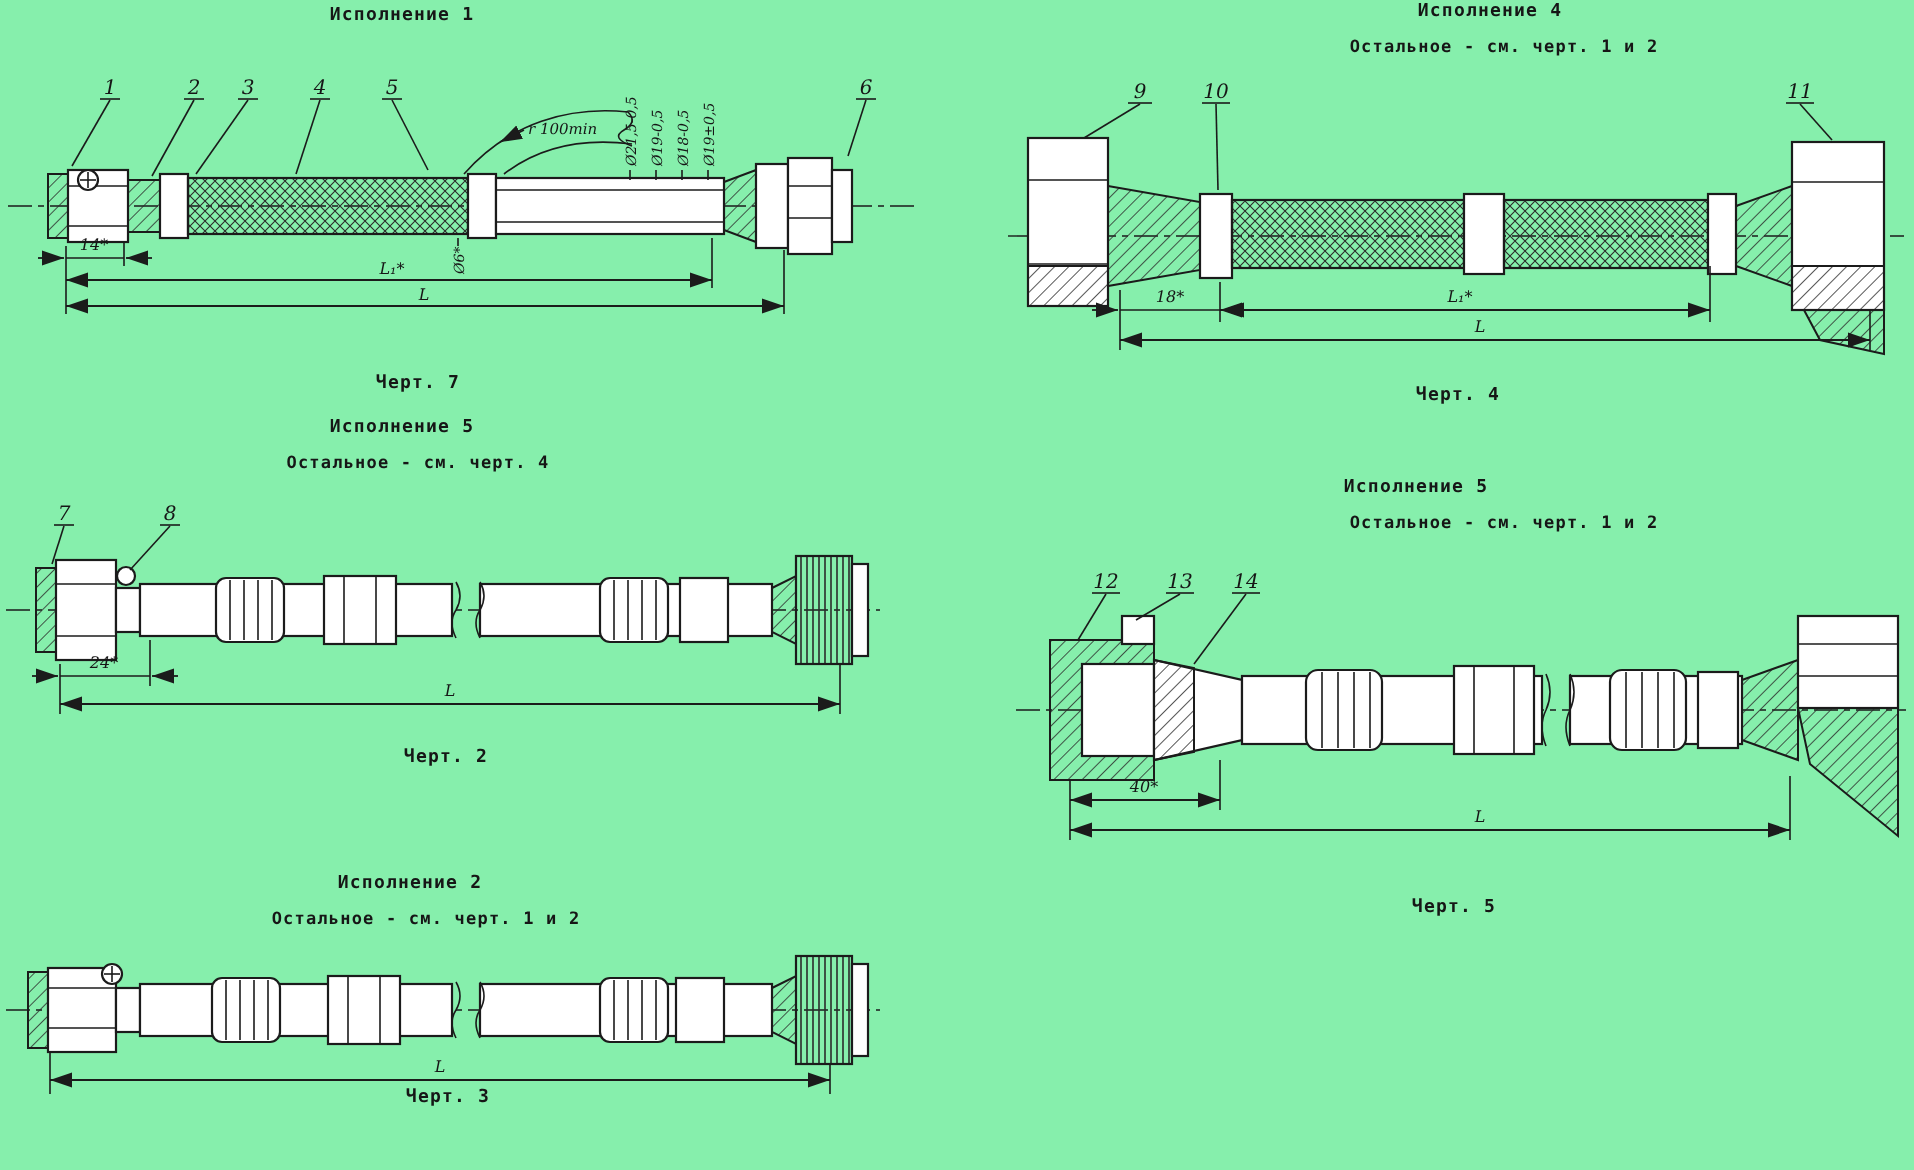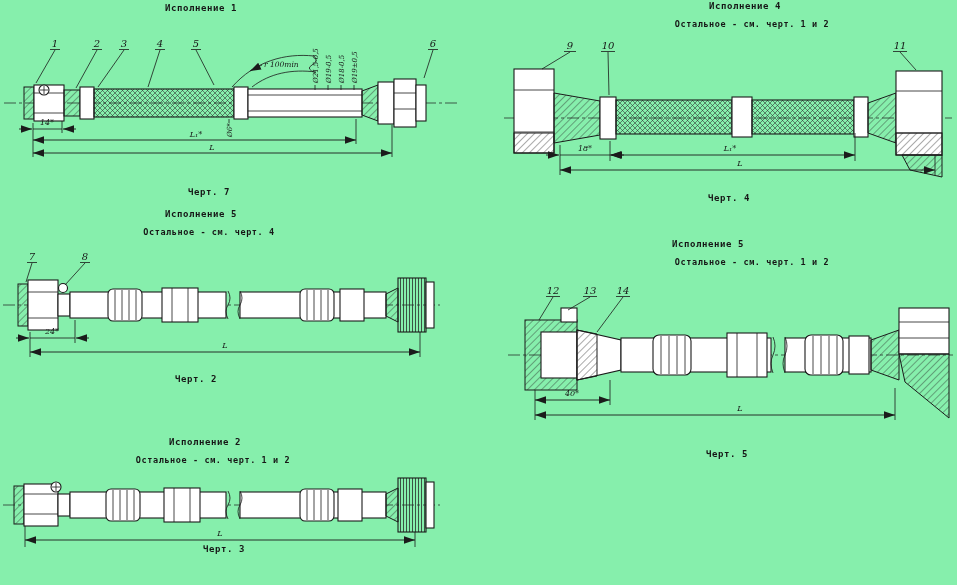--- a/index.html
+++ b/index.html
@@ -273,21 +273,21 @@
         <line class="dim" x1="16" y1="90" x2="29" y2="90" marker-end="url(#arrow)"></line>
         <line class="dim" x1="89" y1="90" x2="76" y2="90" marker-end="url(#arrow)"></line>
         <text class="lbl" x="52" y="86">24*</text>
       </g>
       <g>
         <line class="dim" x1="30" y1="104" x2="420" y2="104" marker-start="url(#arrow)" marker-end="url(#arrow)"></line>
         <text class="lbl" x="225" y="100">L</text>
       </g>
     </g>
   </svg>
-  <div class="t" style="left:196px;top:374px">Черт. 2</div>
+  <div class="t" style="left:223px;top:374px">Черт. 2</div>
 
   <div class="t" style="left:708px;top:239px">Исполнение 5</div>
   <div class="t note" style="left:744px;top:257px">Остальное - см. черт. 1 и 2</div>
 
   <svg style="left:505px;top:270px" width="452" height="168" viewBox="0 0 452 168">
     <g>
       <line class="cl" x1="3" y1="85" x2="448" y2="85"></line>
 
       <rect class="h" x="20" y="50" width="52" height="70"></rect>
       <rect class="ol" x="36" y="62" width="36" height="46"></rect>

